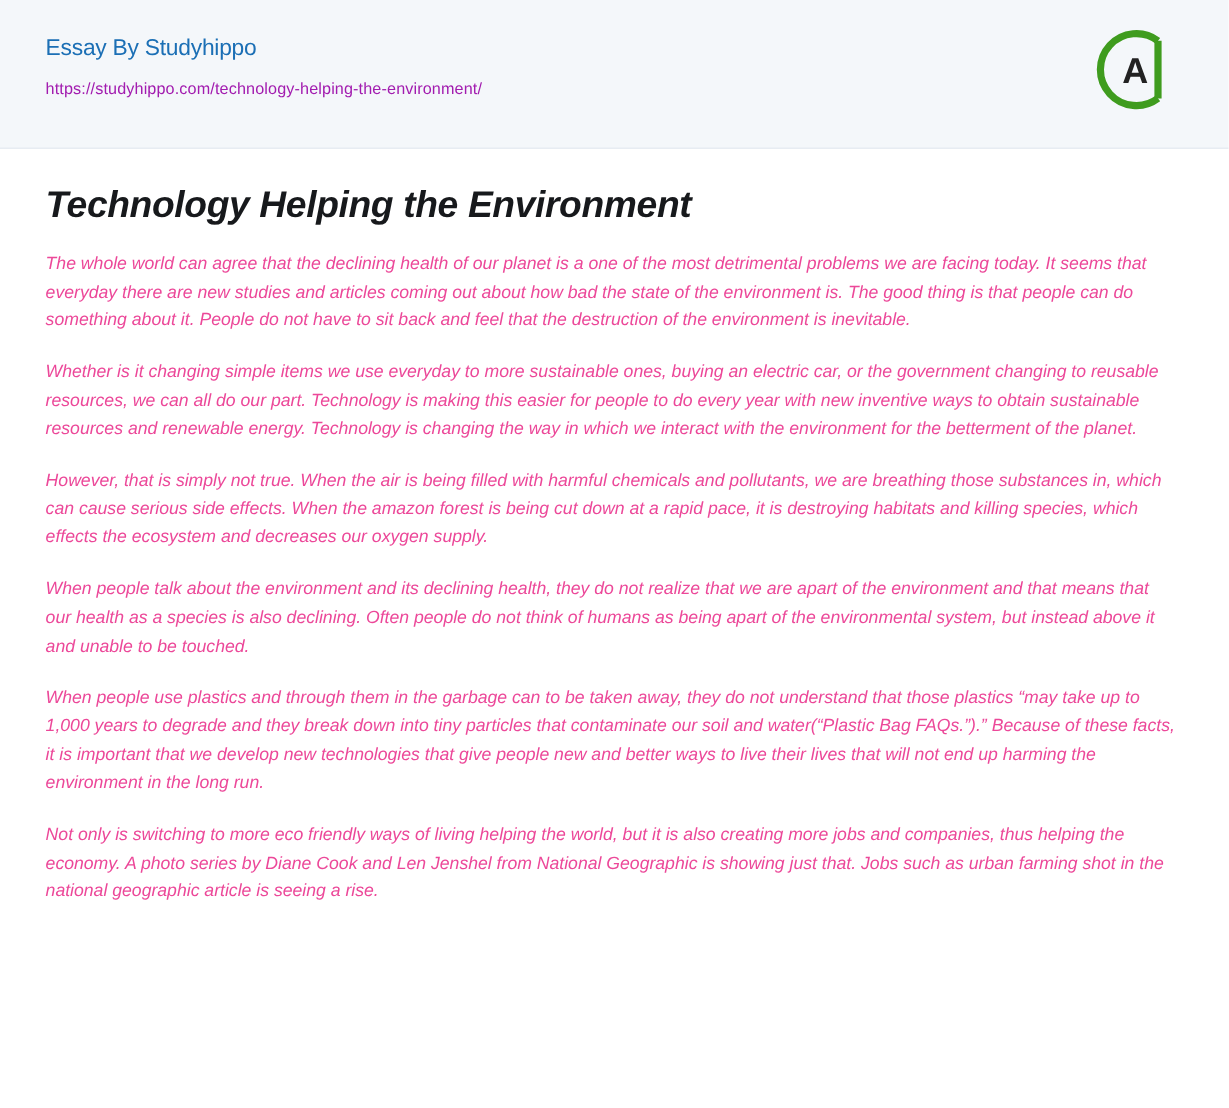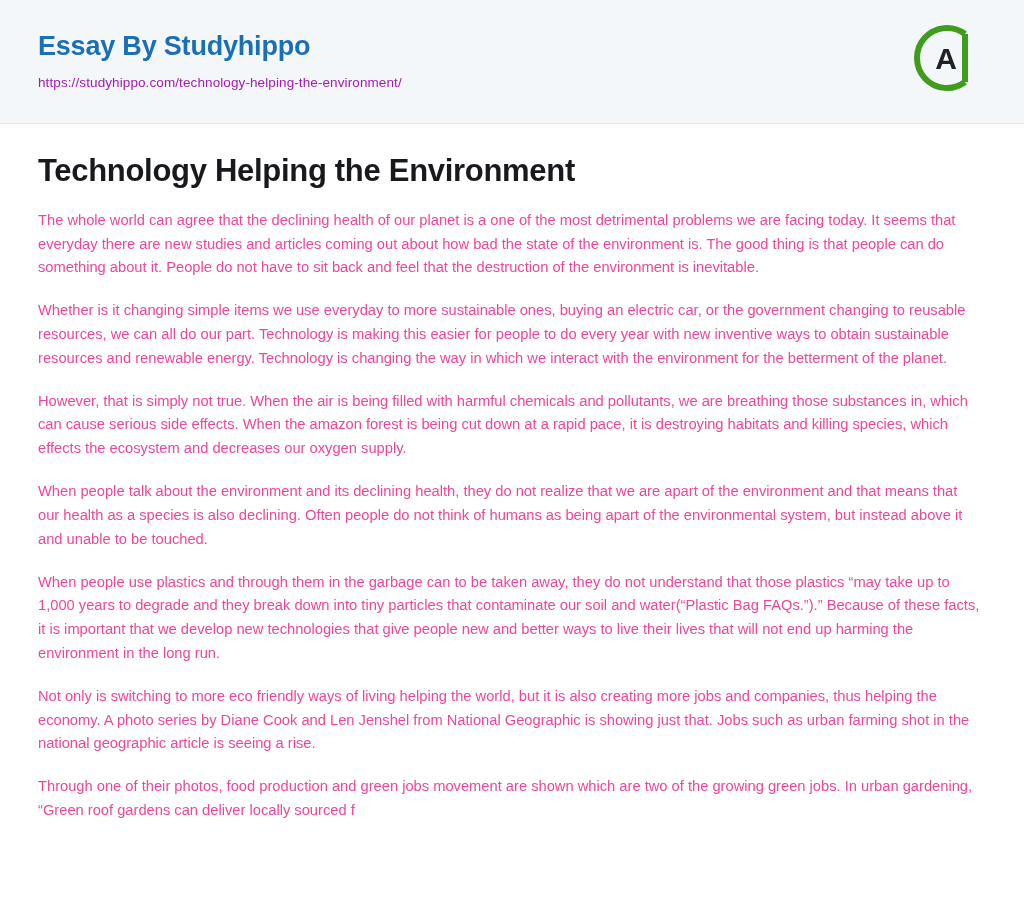--- a/index.html
+++ b/index.html
@@ -19,42 +19,43 @@
     background: #ffffff;
   }
   .header {
     height: 124px;
     background: #f4f7fa;
     border-bottom: 1px solid #e3e9ef;
     position: relative;
     padding: 30px 40px 0 38px;
   }
   .site-title {
-    font-size: 27px;
-    font-weight: bold;
+    font-size: 19px;
+    font-weight: normal;
     color: #1b6fb5;
     letter-spacing: -0.2px;
     margin: 0;
     line-height: 1.2;
   }
   .site-url {
     margin-top: 13px;
     font-size: 13.5px;
     color: #a21caf;
     letter-spacing: 0.1px;
   }
   .logo {
     position: absolute;
     right: 42px;
     top: 22px;
     width: 72px;
     height: 72px;
   }
   .content {
     padding: 28px 42px 0 38px;
+    font-style: italic;
   }
   h1.doc-title {
     font-size: 31px;
     font-weight: bold;
     color: #17191c;
     margin: 0 0 18px 0;
     letter-spacing: -0.3px;
     line-height: 1.25;
   }
   p.para {
@@ -84,16 +85,15 @@
   </div>
 
   <div class="content">
     <h1 class="doc-title">Technology Helping the Environment</h1>
     <p class="para">The whole world can agree that the declining health of our planet is a one of the most detrimental problems we are facing today. It seems that everyday there are new studies and articles coming out about how bad the state of the environment is. The good thing is that people can do something about it. People do not have to sit back and feel that the destruction of the environment is inevitable.</p>
     <p class="para">Whether is it changing simple items we use everyday to more sustainable ones, buying an electric car, or the government changing to reusable resources, we can all do our part. Technology is making this easier for people to do every year with new inventive ways to obtain sustainable resources and renewable energy. Technology is changing the way in which we interact with the environment for the betterment of the planet.</p>
     <p class="para">However, that is simply not true. When the air is being filled with harmful chemicals and pollutants, we are breathing those substances in, which can cause serious side effects. When the amazon forest is being cut down at a rapid pace, it is destroying habitats and killing species, which effects the ecosystem and decreases our oxygen supply.</p>
     <p class="para">When people talk about the environment and its declining health, they do not realize that we are apart of the environment and that means that our health as a species is also declining. Often people do not think of humans as being apart of the environmental system, but instead above it and unable to be touched.</p>
     <p class="para">When people use plastics and through them in the garbage can to be taken away, they do not understand that those plastics “may take up to 1,000 years to degrade and they break down into tiny particles that contaminate our soil and water(“Plastic Bag FAQs.”).” Because of these facts, it is important that we develop new technologies that give people new and better ways to live their lives that will not end up harming the environment in the long run.</p>
     <p class="para">Not only is switching to more eco friendly ways of living helping the world, but it is also creating more jobs and companies, thus helping the economy. A photo series by Diane Cook and Len Jenshel from National Geographic is showing just that. Jobs such as urban farming shot in the national geographic article is seeing a rise.</p>
-    <p class="para">Through one of their photos, food production and green jobs movement are shown which are two of the growing green jobs. In urban gardening, “Green roof gardens can deliver locally sourced f</p>
   </div>
 
 </div>
 
 </body></html>

